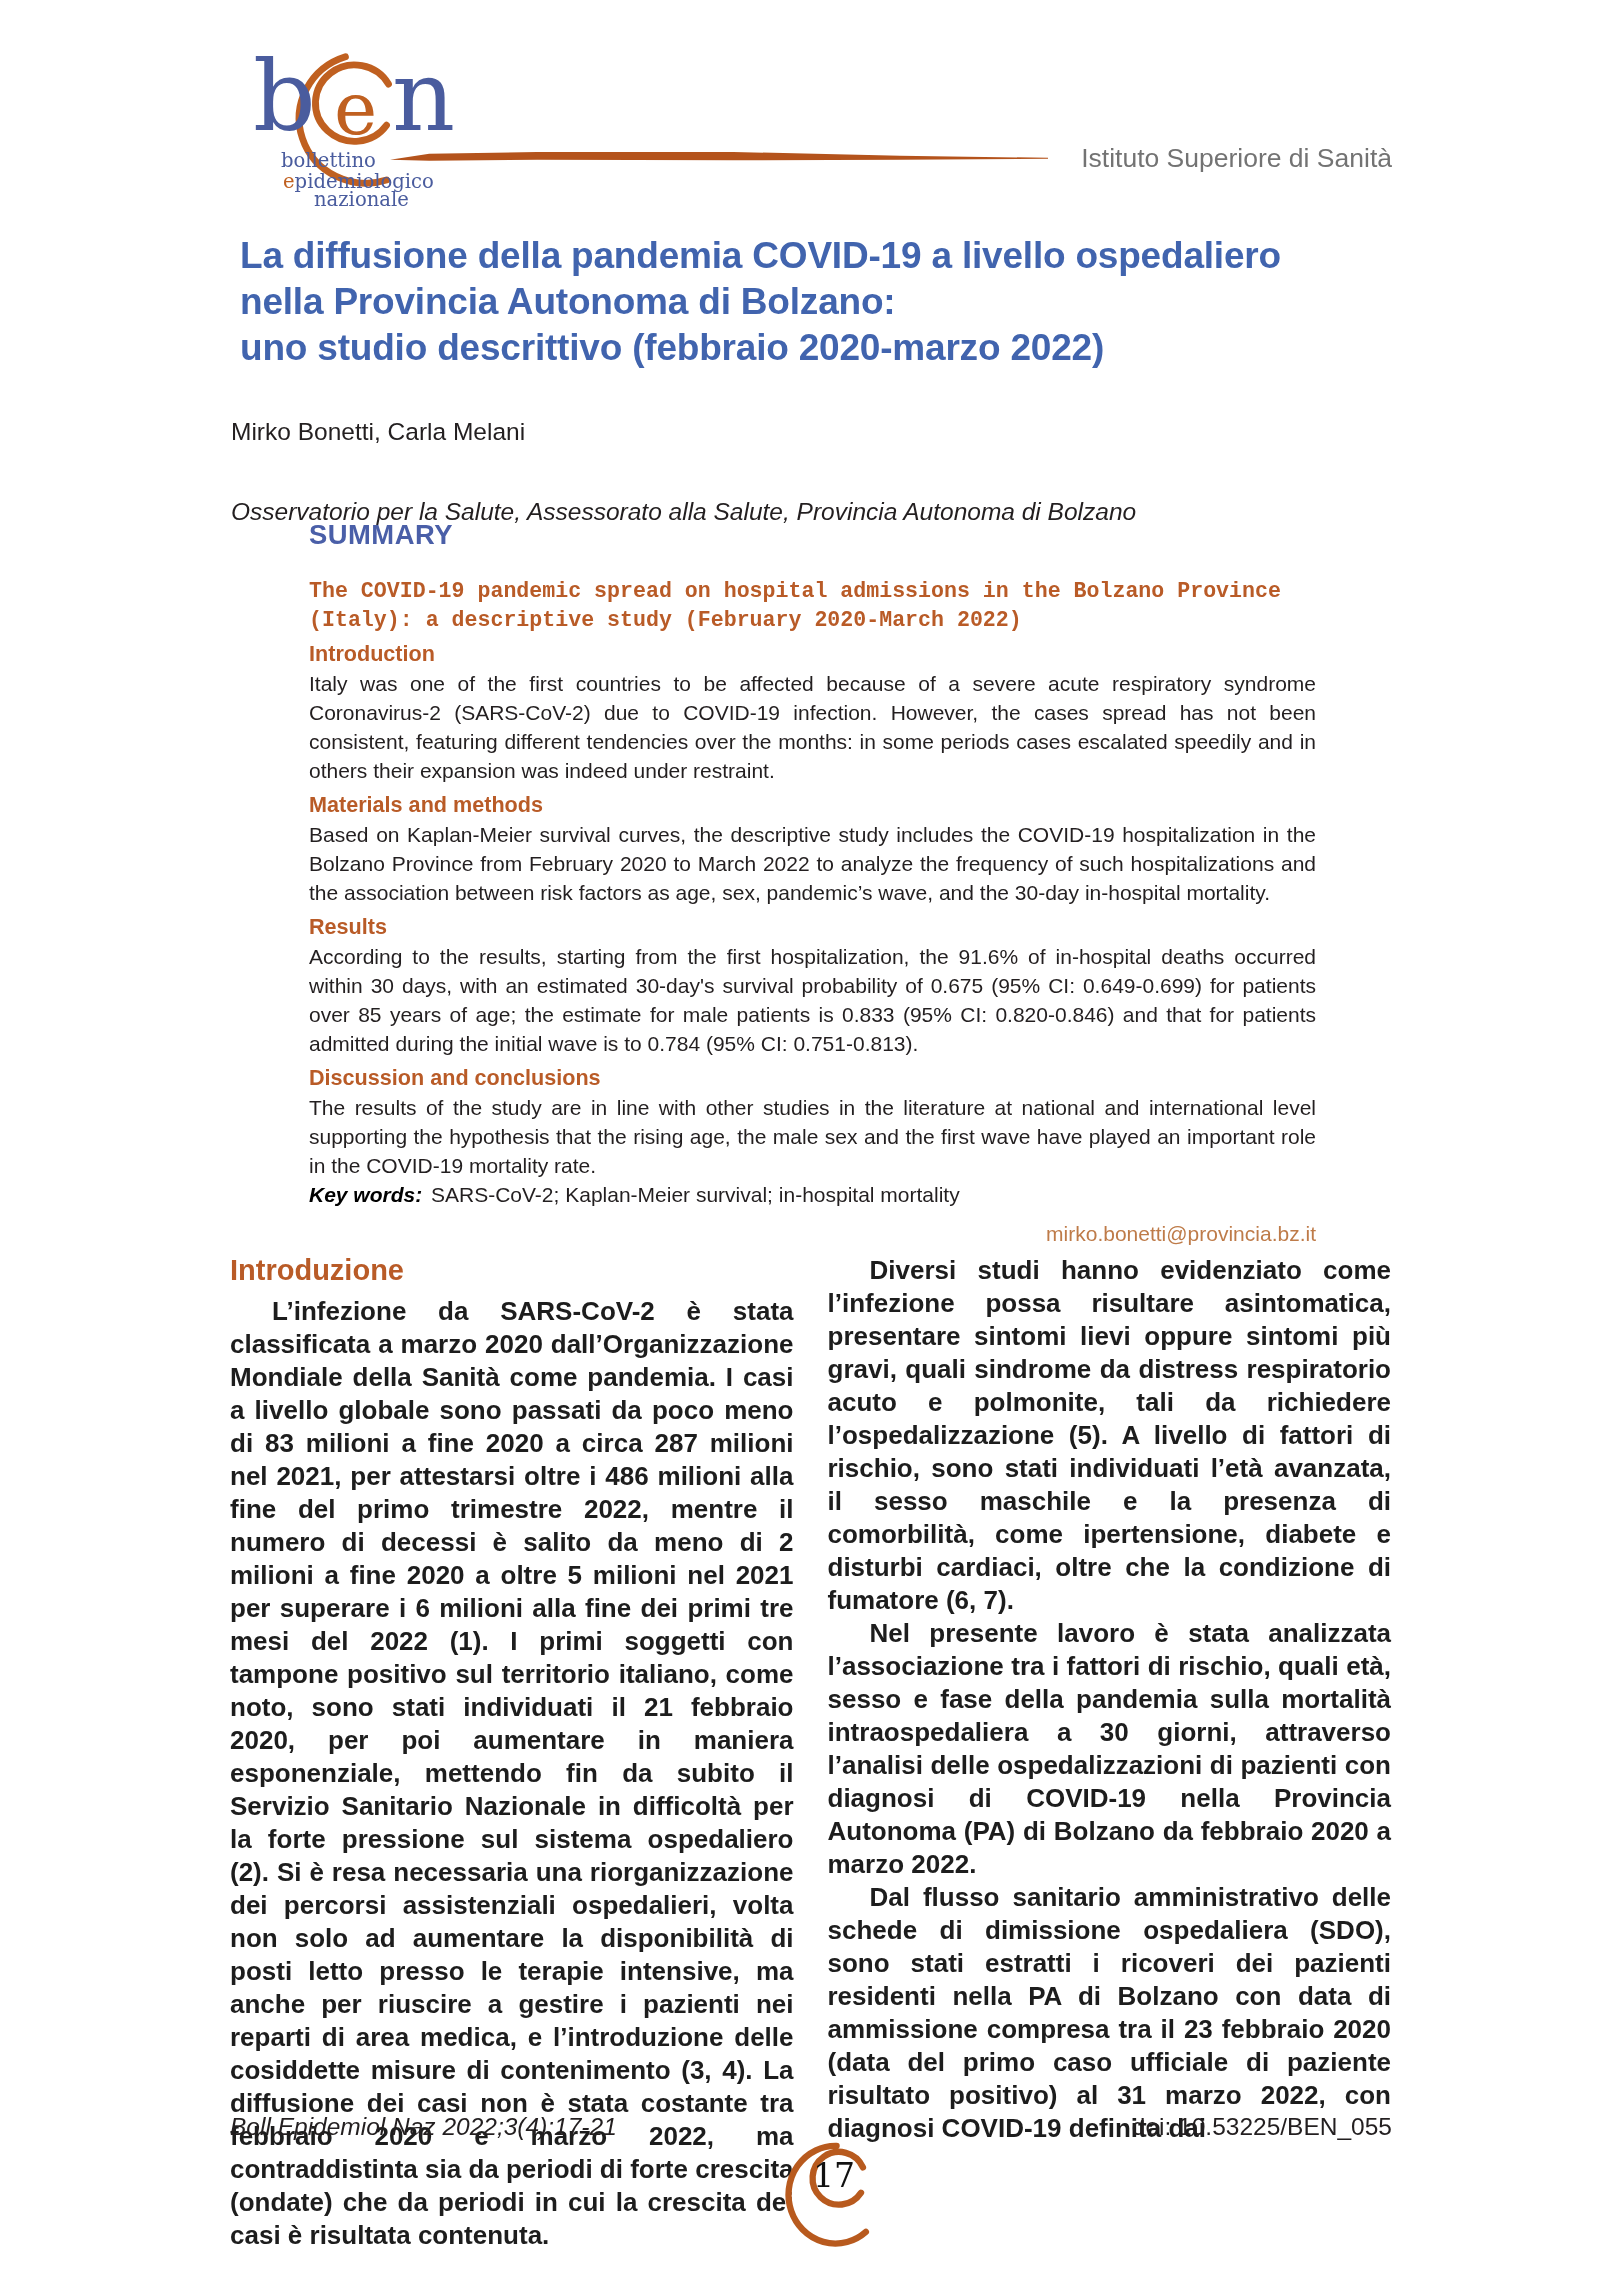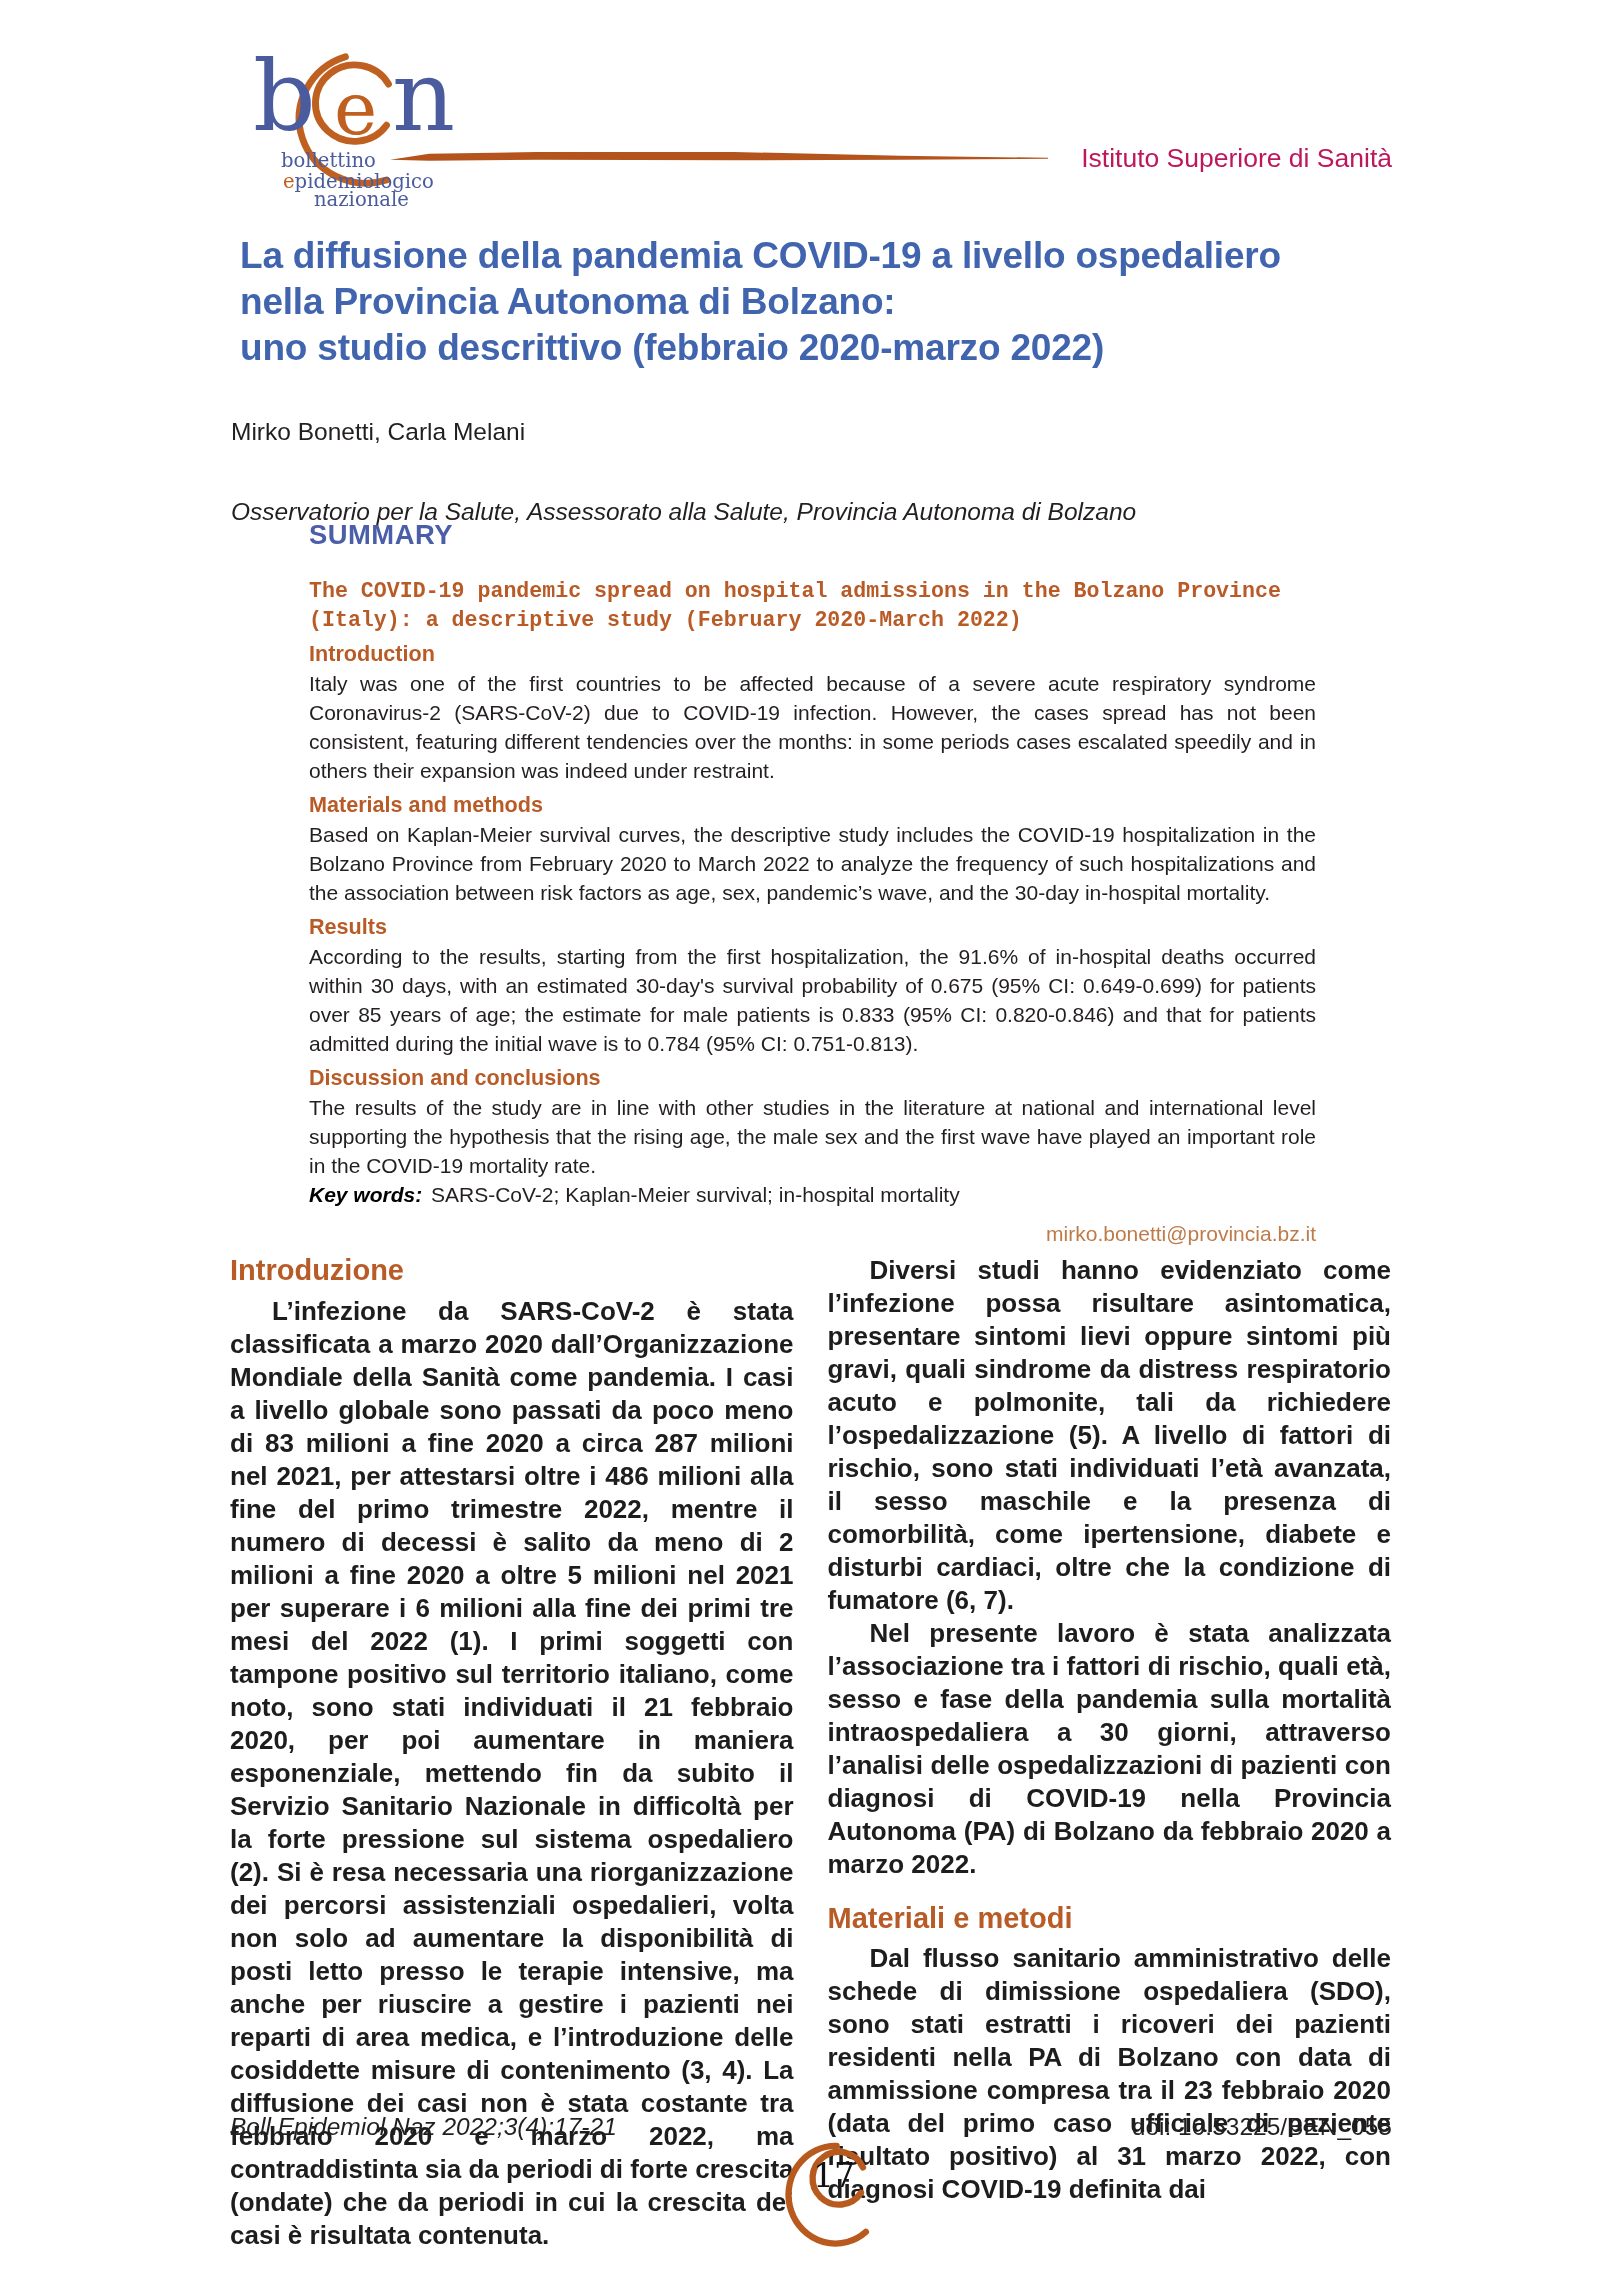--- a/index.html
+++ b/index.html
@@ -14,21 +14,21 @@
   .logo-b { left:35px;  top:3.9px;  font-size:98px; line-height:98px; color:#4A5C9E; }
   .logo-e { left:116px; top:29px; font-size:73px;  line-height:73px;  color:#C06020; }
   .logo-n { left:174px; top:3.9px;  font-size:98px; line-height:98px; color:#4A5C9E; }
   .logo-sub { position:absolute; font-family:"DejaVu Serif", serif; font-size:19.6px; color:#4A5C9E; white-space:nowrap; }
   .logo-sub1 { left:63px; top:106px; }
   .logo-sub2 { left:65px; top:127px; }
   .logo-sub2::first-letter { color:#C06020; }
   .logo-sub3 { left:96px; top:145px; }
   .header-rule { position:absolute; left:390px; top:147px; }
   .institute {
-    position:absolute; right:229px; top:143px; font-size:26.5px; color:#be185d;
+    position:absolute; right:229px; top:143px; font-size:26.5px; color:#737373;
   }
   
   .title {
     position:absolute; left:240px; top:233px; width:1166px;
     font-size:37px; font-weight:bold; color:#4164AE; line-height:46px; letter-spacing:-0.2px;
   }
   .authors    { position:absolute; left:231px; top:418px; font-size:24.5px; }
   .affiliation{ position:absolute; left:231px; top:450px; font-size:24.5px; font-style:italic;margin-top:48px; }
   
   .summary { position:absolute; left:309px; top:519px; width:1007px; }
@@ -115,21 +115,20 @@
   </section>
 
   <section class="columns">
     <div class="col col-left">
       <h3 class="col-h">Introduzione</h3>
       <p>L’infezione da SARS-CoV-2 è stata classificata a marzo 2020 dall’Organizzazione Mondiale della Sanità come pandemia. I casi a livello globale sono passati da poco meno di 83 milioni a fine 2020 a circa 287 milioni nel 2021, per attestarsi oltre i 486 milioni alla fine del primo trimestre 2022, mentre il numero di decessi è salito da meno di 2 milioni a fine 2020 a oltre 5 milioni nel 2021 per superare i 6 milioni alla fine dei primi tre mesi del 2022 (1). I primi soggetti con tampone positivo sul territorio italiano, come noto, sono stati individuati il 21 febbraio 2020, per poi aumentare in maniera esponenziale, mettendo fin da subito il Servizio Sanitario Nazionale in difficoltà per la forte pressione sul sistema ospedaliero (2). Si è resa necessaria una riorganizzazione dei percorsi assistenziali ospedalieri, volta non solo ad aumentare la disponibilità di posti letto presso le terapie intensive, ma anche per riuscire a gestire i pazienti nei reparti di area medica, e l’introduzione delle cosiddette misure di contenimento (3, 4). La diffusione dei casi non è stata costante tra febbraio 2020 e marzo 2022, ma contraddistinta sia da periodi di forte crescita (ondate) che da periodi in cui la crescita dei casi è risultata contenuta.</p>
     </div>
     <div class="col col-right">
       <p>Diversi studi hanno evidenziato come l’infezione possa risultare asintomatica, presentare sintomi lievi oppure sintomi più gravi, quali sindrome da distress respiratorio acuto e polmonite, tali da richiedere l’ospedalizzazione (5). A livello di fattori di rischio, sono stati individuati l’età avanzata, il sesso maschile e la presenza di comorbilità, come ipertensione, diabete e disturbi cardiaci, oltre che la condizione di fumatore (6, 7).</p>
       <p>Nel presente lavoro è stata analizzata l’associazione tra i fattori di rischio, quali età, sesso e fase della pandemia sulla mortalità intraospedaliera a 30 giorni, attraverso l’analisi delle ospedalizzazioni di pazienti con diagnosi di COVID-19 nella Provincia Autonoma (PA) di Bolzano da febbraio 2020 a marzo 2022.</p>
-      <h3 class="col-h methods">Materiali e metodi</h3>
       <p>Dal flusso sanitario amministrativo delle schede di dimissione ospedaliera (SDO), sono stati estratti i ricoveri dei pazienti residenti nella PA di Bolzano con data di ammissione compresa tra il 23 febbraio 2020 (data del primo caso ufficiale di paziente risultato positivo) al 31 marzo 2022, con diagnosi COVID-19 definita dai</p>
     </div>
   </section>
 
   <div class="footer-cite">Boll Epidemiol Naz 2022;3(4):17-21</div>
   <div class="footer-doi">doi: 10.53225/BEN_055</div>
 
   <div class="page-spiral">
     <svg width="127" height="127" viewBox="0 0 130 130">
       <path d="M 62 6 A 48 50 0 1 0 92 94" fill="none" stroke="#B85A1E" stroke-width="6.5" stroke-linecap="round"></path>

